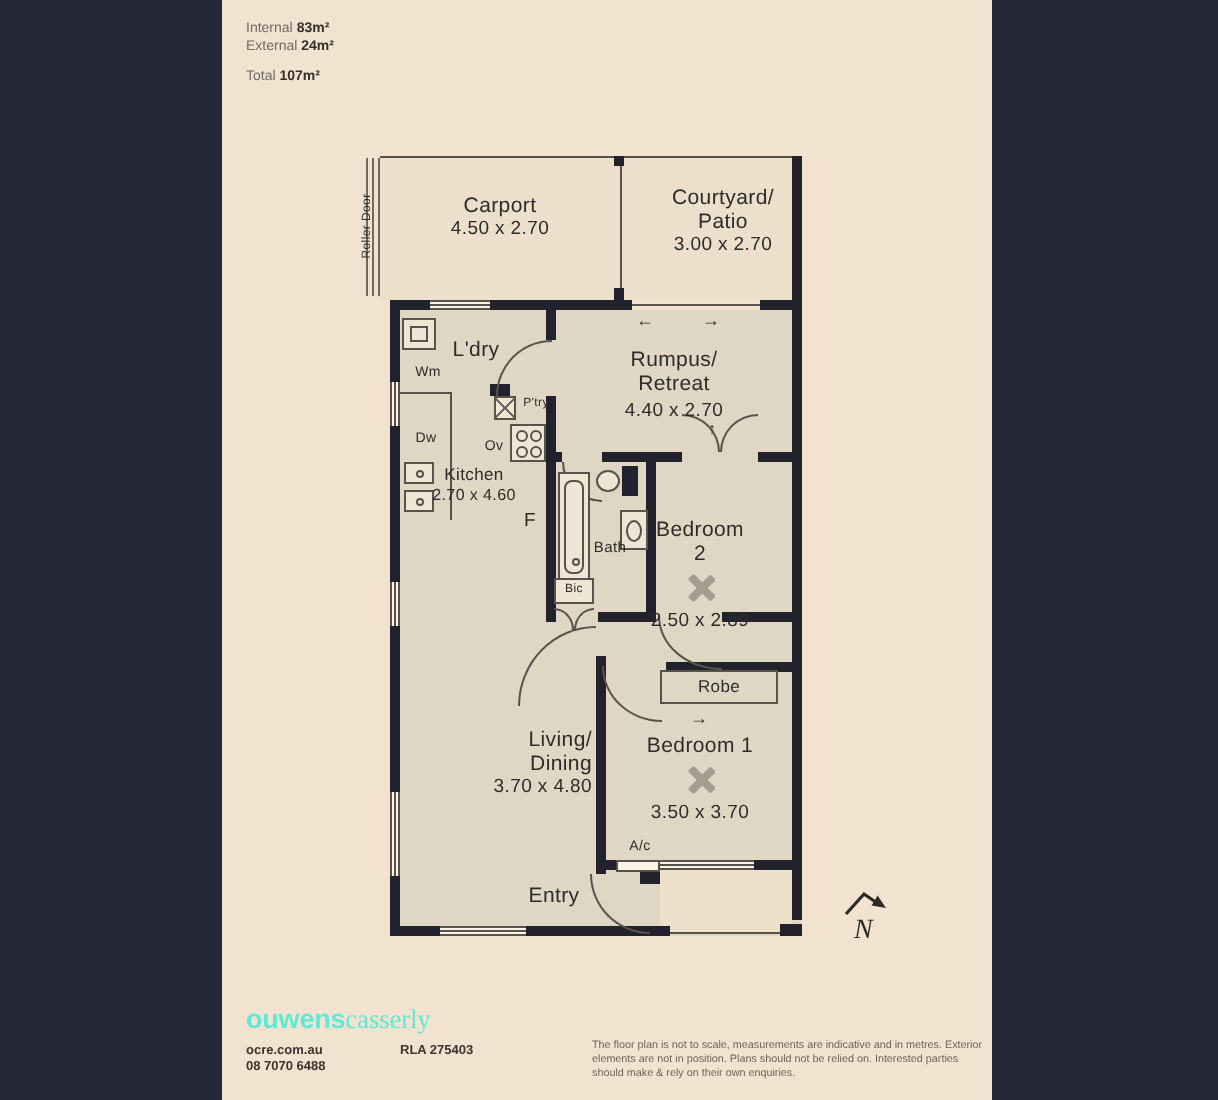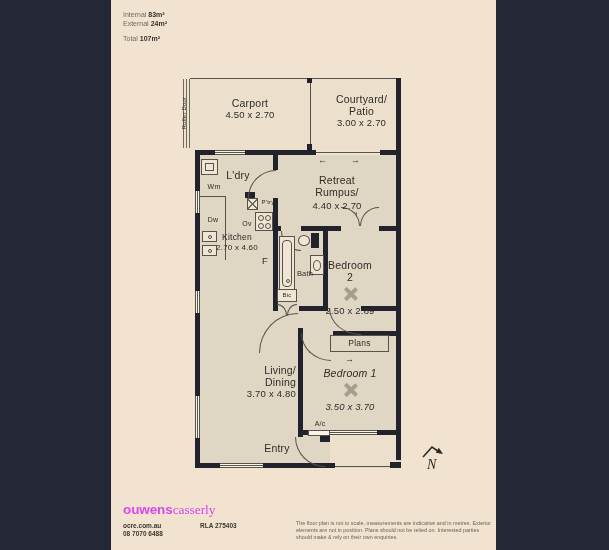--- a/index.html
+++ b/index.html
@@ -31,21 +31,21 @@
   .fan{position:relative;width:16px;height:16px;margin:3px auto;}
   .fan::before,.fan::after{content:"";position:absolute;left:6.5px;top:0;width:3.5px;height:16px;background:#a59e90;border-radius:1px;}
   .fan::before{transform:rotate(45deg);}
   .fan::after{transform:rotate(-45deg);}
   .dot{position:absolute;border:1px solid #57534b;border-radius:50%;box-sizing:border-box;}
   .xbox{background-image:linear-gradient(45deg,transparent 46%,#6f6a60 46%,#6f6a60 54%,transparent 54%),linear-gradient(-45deg,transparent 46%,#6f6a60 46%,#6f6a60 54%,transparent 54%);}
   .roller{position:absolute;background:repeating-linear-gradient(90deg,#6f6a60 0,#6f6a60 1px,transparent 1px,transparent 3px);}
   .summary-row{position:absolute;left:123px;font-size:7px;line-height:8px;color:#6f6a62;}
   .summary-row b{color:#35312a;}
   .arrow{position:absolute;color:#2f2f2b;font-size:9px;line-height:8px;}
-  #footer-logo{position:absolute;left:123px;top:503px;color:#d946ef;font-size:13.5px;line-height:14px;letter-spacing:-.1px;}
+  #footer-logo{position:absolute;left:123px;top:503px;color:#5eead4;font-size:13.5px;line-height:14px;letter-spacing:-.1px;}
   #footer-logo .serif{font-family:"Liberation Serif",serif;font-weight:400;}
   .contact{position:absolute;font-size:6.5px;line-height:8px;font-weight:bold;color:#3b362e;}
   #disclaimer{position:absolute;left:296px;top:520px;width:196px;font-size:5.4px;line-height:6.8px;color:#6b6459;}
 </style>
 </head>
 <body>
 
 <div id="panel"></div>
 
 <div class="summary-row" style="top:11px;">
@@ -176,33 +176,33 @@
   <div class="lbl sm" style="left:18px;top:105px;width:26px;">Wm</div>
   <div class="lbl sm" style="left:18px;top:138px;width:24px;">Dw</div>
   <div class="lbl xs" style="left:74px;top:121px;width:22px;">P'try</div>
   <div class="lbl sm" style="left:56px;top:142px;width:16px;">Ov</div>
   <div class="lbl" style="left:20px;top:155px;width:68px;">
     <div class="md">Kitchen</div>
     <div class="md" style="font-size:8px;">2.70 x 4.60</div>
   </div>
   <div class="lbl" style="left:74px;top:177px;width:16px;font-size:9.5px;">F</div>
   <div class="lbl" style="left:95px;top:96px;width:118px;">
+    <div class="nm">Rumpus/</div>
     <div class="nm">Retreat</div>
-    <div class="nm">Rumpus/</div>
     <div class="dm" style="margin-top:2px;">4.40 x 2.70</div>
   </div>
   <div class="lbl sm" style="left:106px;top:192px;width:32px;font-size:7.5px;">Bath</div>
   <div class="lbl xs" style="left:94px;top:214px;width:20px;">Bic</div>
   <div class="lbl" style="left:141px;top:181px;width:52px;">
     <div class="nm">Bedroom 2</div>
     <div class="fan"></div>
     <div class="dm">2.50 x 2.89</div>
   </div>
-  <div class="lbl md" style="left:147px;top:261px;width:59px;">Plans</div>
-  <div class="lbl" style="left:121px;top:289px;width:92px;font-style:italic;">
+  <div class="lbl md" style="left:147px;top:261px;width:59px;">Robe</div>
+  <div class="lbl" style="left:121px;top:289px;width:92px;">
     <div class="nm">Bedroom 1</div>
     <div class="fan"></div>
     <div class="dm">3.50 x 3.70</div>
   </div>
   <div class="lbl sm" style="left:124px;top:342px;width:26px;">A/c</div>
   <div class="lbl" style="left:18px;top:286px;width:95px;text-align:right;">
     <div class="nm">Living/</div>
     <div class="nm">Dining</div>
     <div class="dm">3.70 x 4.80</div>
   </div>

